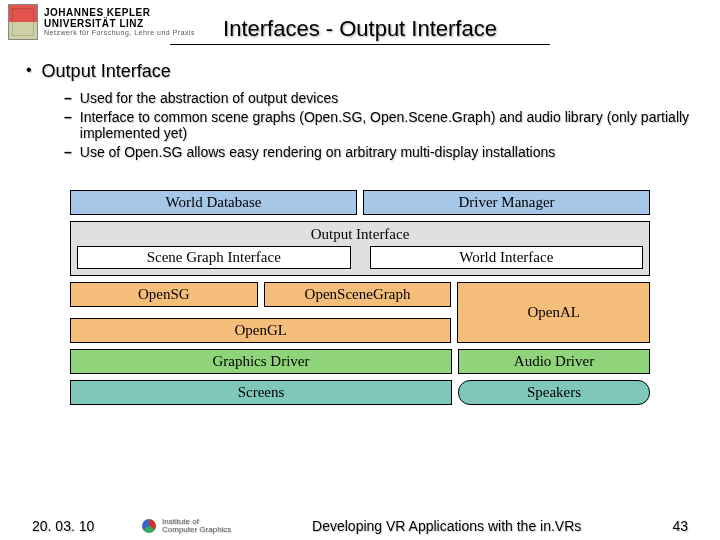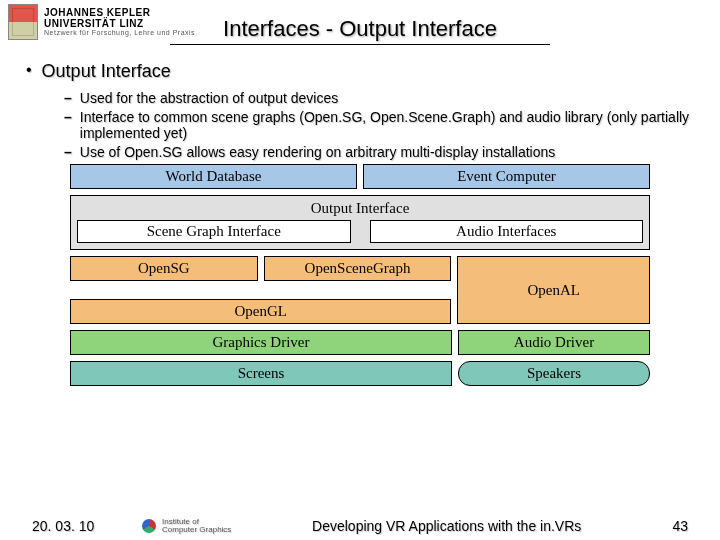--- a/index.html
+++ b/index.html
@@ -20,33 +20,33 @@
   .title { text-align:center; font-size:22px; text-shadow: 1px 1px 2px rgba(0,0,0,.35); margin-top:-24px; }
   .title-underline { width: 380px; height:1px; background:#000; margin: 2px auto 10px; }
 
   .content { padding: 6px 26px 0 26px; }
   .bullet-lvl1 { font-size:18px; text-shadow: 1px 1px 1px rgba(0,0,0,.25); margin-bottom:8px; display:flex; gap:10px;}
   .bullet-lvl1 .dot{font-size:16px;}
   .sublist { padding-left: 38px; }
   .bullet-lvl2 { font-size:14px; text-shadow: 1px 1px 1px rgba(0,0,0,.2); margin-bottom:3px; display:flex; gap:8px;}
   .bullet-lvl2 .dash{font-weight:bold;}
 
-  .diagram { margin: 4px 44px 0 44px; }
+  .diagram { margin: 30px 44px 0 44px; }
   .row { display:flex; gap:6px; margin-bottom:6px; }
   .cell { flex:1; }
   .box { border:1px solid #000; text-align:center; font-family: Georgia, 'Times New Roman', serif; font-size:15px; padding:3px 0; }
   .blue { background:#a6c7e7; }
   .orange { background:#f5bd7a; }
   .green { background:#8fd47a; }
   .teal { background:#7fc7b9; }
   .container-box { border:1px solid #000; background:#e0e0e0; padding:4px 6px 6px; }
   .container-label { text-align:center; font-family: Georgia, serif; font-size:15px; margin-bottom:3px; }
   .inner-row { display:flex; gap:19px; }
   .inner-box { flex:1; border:1px solid #000; background:#fff; text-align:center; font-family: Georgia, serif; font-size:15px; padding:2px 0; }
-  .stack { display:flex; flex-direction:column; gap:18px; flex:1; }
+  .stack { display:flex; flex-direction:column; gap:11px; flex:1; }
 
   .footer { position:absolute; bottom:6px; left:0; right:0; display:flex; align-items:center; padding:0 32px; font-size:14px; text-shadow:1px 1px 1px rgba(0,0,0,.2);}
   .footer .date{ width:110px;}
   .footer-logo { width:14px;height:14px;border-radius:50%;background:conic-gradient(#c33 0 120deg,#3a6 120deg 240deg,#36c 240deg 360deg);margin-right:6px;}
   .footer-inst { font-size:8px; line-height:1; color:#555; margin-right:14px;}
   .footer .ftitle{ flex:1; text-align:center;}
   .footer .page{ width:40px; text-align:right;}
 </style>
 </head>
 <body>
@@ -81,28 +81,28 @@
     </div>
     <div class="bullet-lvl2">
       <span class="dash">–</span>
       <span>Use of Open.SG allows easy rendering on arbitrary multi-display installations</span>
     </div>
   </div>
 
   <div class="diagram">
     <div class="row">
       <div class="cell box blue">World Database</div>
-      <div class="cell box blue">Event Computer</div>
+      <div class="cell box blue">Driver Manager</div>
     </div>
     <div class="row">
       <div class="cell container-box">
         <div class="container-label">Output Interface</div>
         <div class="inner-row">
           <div class="inner-box">Scene Graph Interface</div>
-          <div class="inner-box">Audio Interfaces</div>
+          <div class="inner-box">World Interface</div>
         </div>
       </div>
     </div>
     <div class="row">
       <div class="stack" style="flex:2;">
         <div class="row" style="margin-bottom:0;">
           <div class="cell box orange">OpenSG</div>
           <div class="cell box orange">OpenSceneGraph</div>
         </div>
         <div class="box orange">OpenGL</div>

